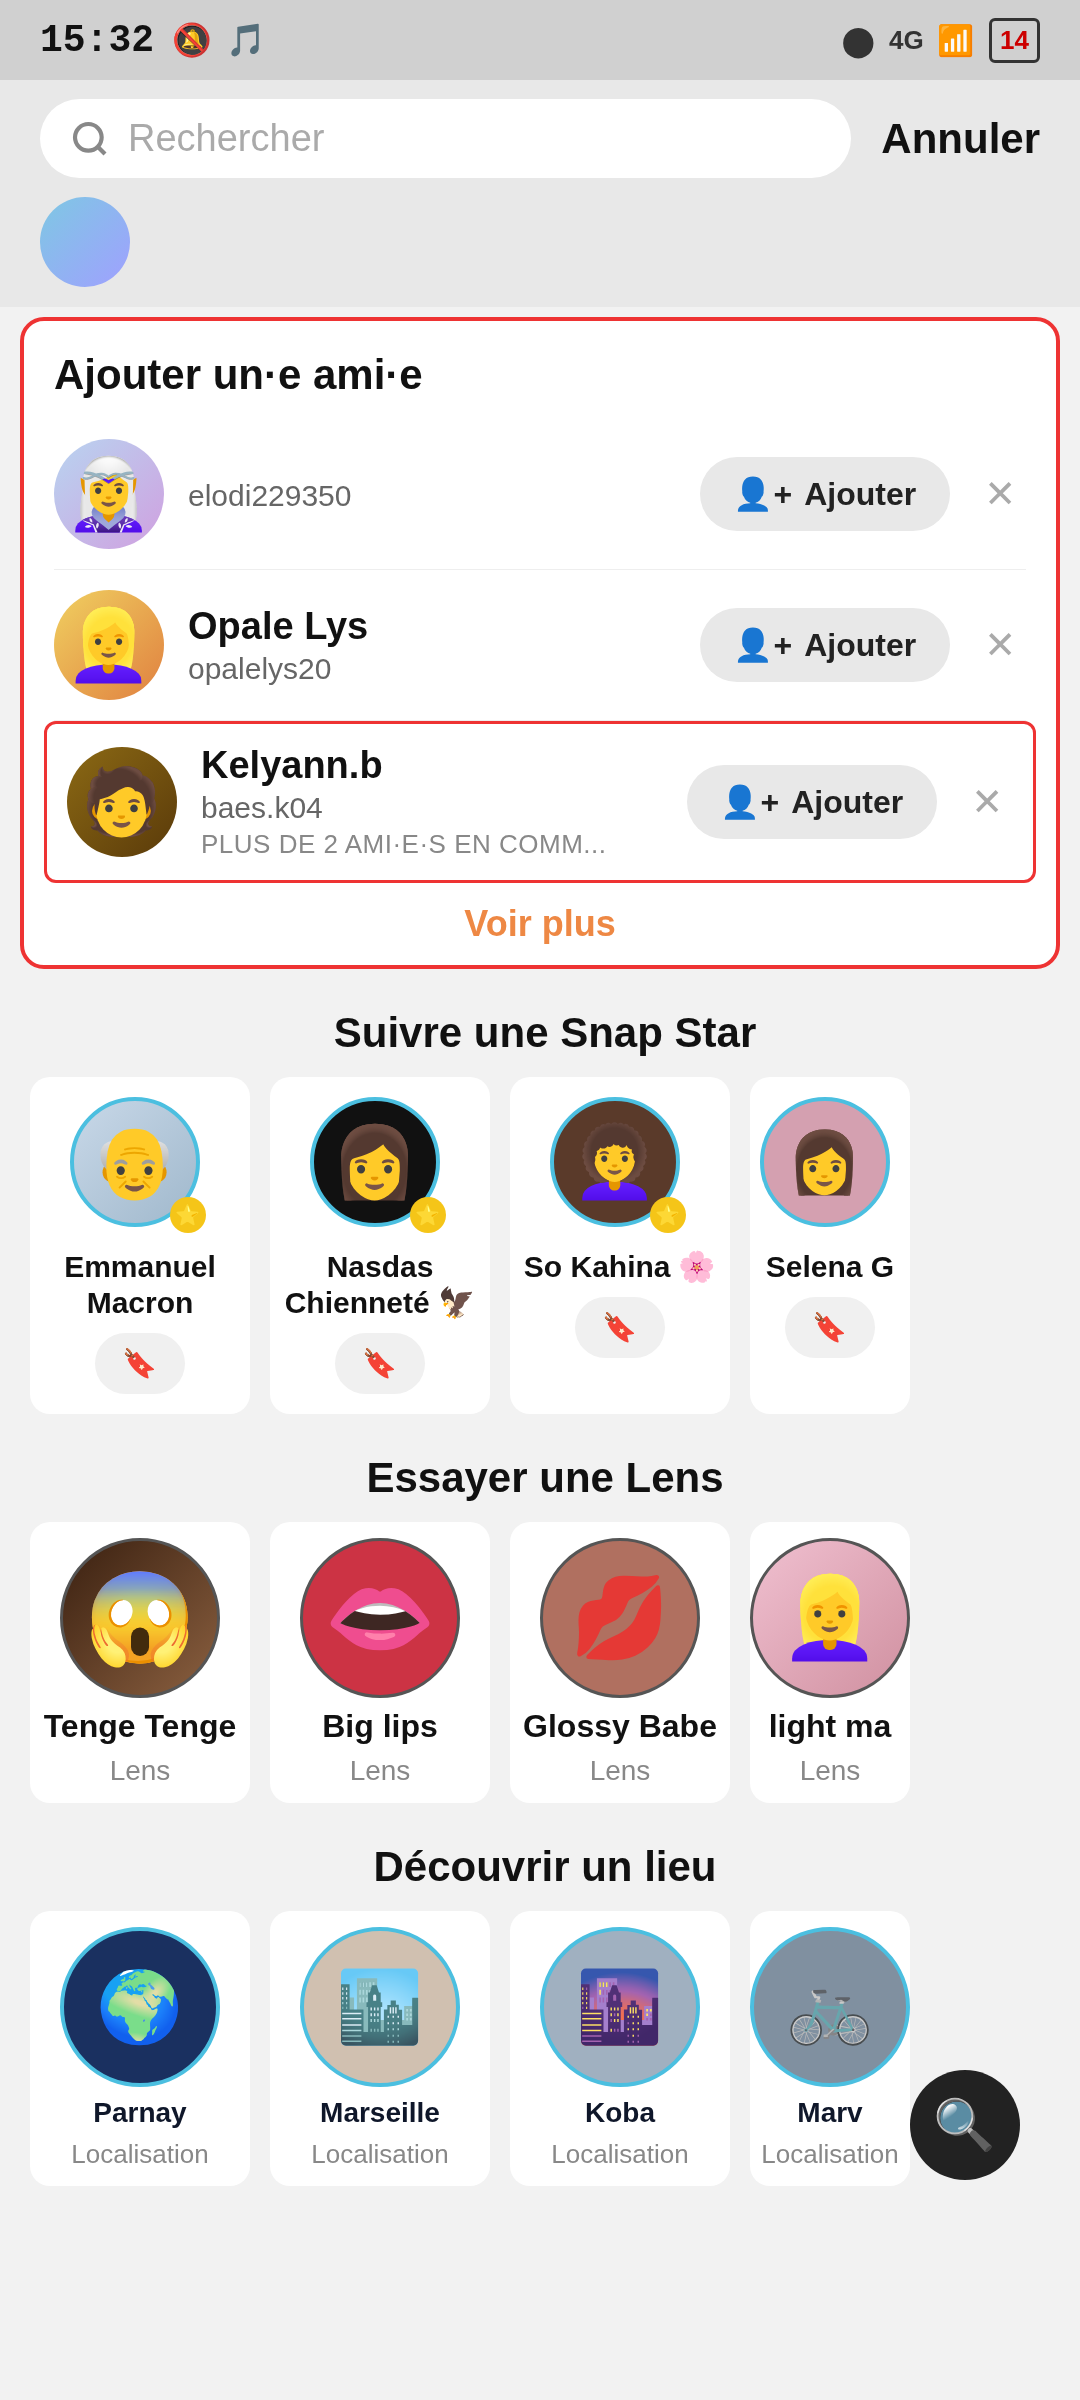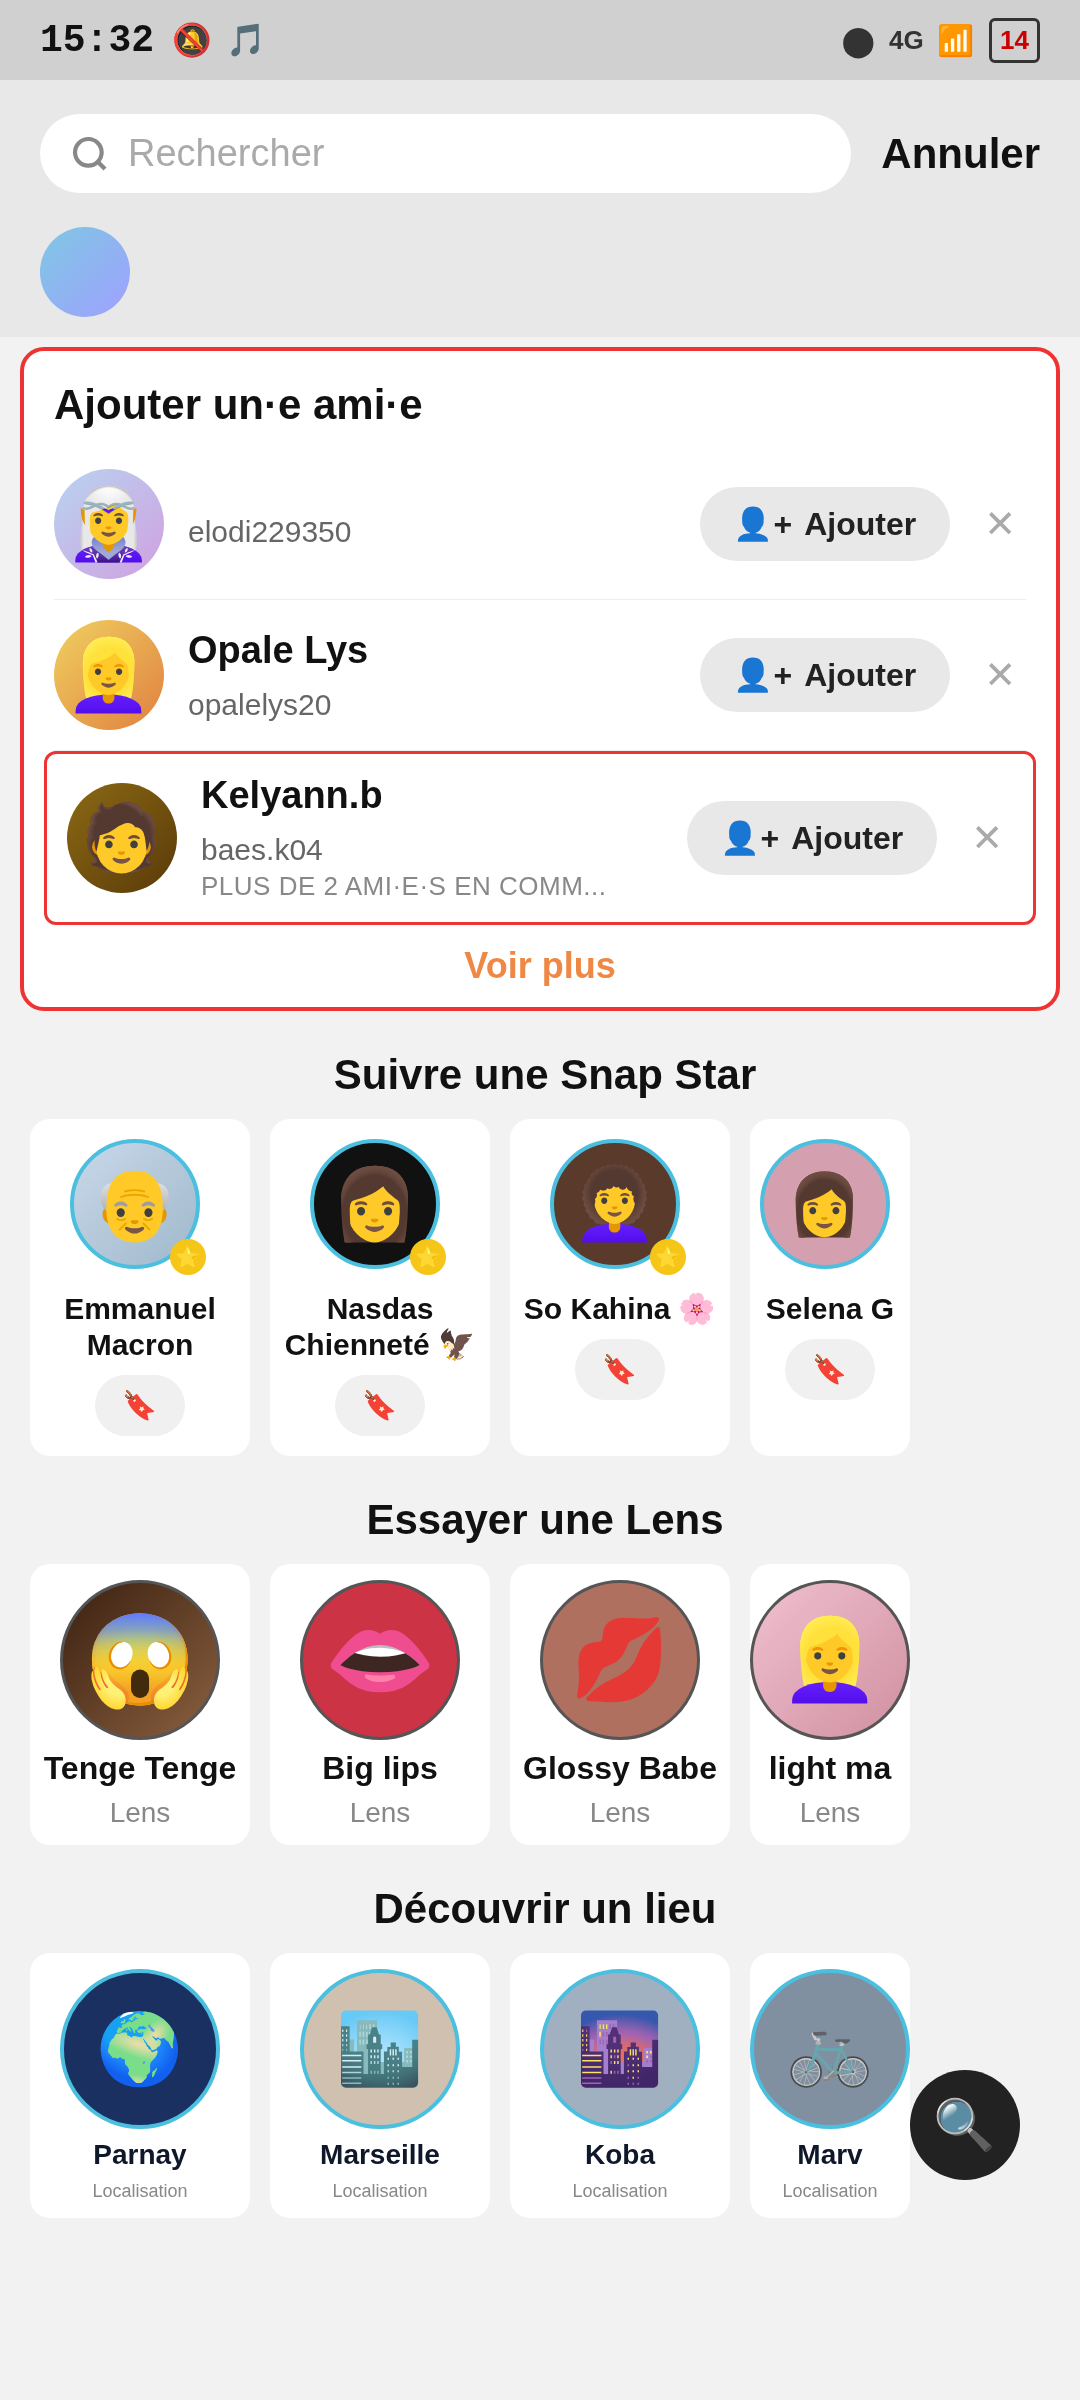--- a/index.html
+++ b/index.html
@@ -53,21 +53,21 @@
       font-size: 26px;
       font-weight: 700;
       color: #c00;
       display: flex;
       align-items: center;
     }
 
     
     .search-bar {
       background: #e8e8e8;
-      padding: 34px 40px;
+      padding: 19px 40px;
       display: flex;
       align-items: center;
       gap: 30px;
     }
     .search-input-wrapper {
       flex: 1;
       background: #fff;
       border-radius: 60px;
       display: flex;
       align-items: center;
@@ -145,21 +145,21 @@
       flex: 1;
     }
     .friend-name {
       font-size: 38px;
       font-weight: 600;
       color: #111;
     }
     .friend-username {
       font-size: 30px;
       color: #666;
-      margin-top: 16px;
+      margin-top: 4px;
     }
     .friend-mutual {
       font-size: 26px;
       color: #888;
       text-transform: uppercase;
       margin-top: 4px;
       letter-spacing: 0.5px;
     }
     .add-btn {
       background: #e8e8e8;
@@ -341,21 +341,21 @@
       justify-content: center;
       border: 4px solid #4bbfe0;
     }
     .place-name {
       font-size: 28px;
       font-weight: 700;
       color: #0f172a;
       text-align: center;
     }
     .place-label {
-      font-size: 18px;
+      font-size: 26px;
       color: #888;
     }
 
     
     .fab {
       position: fixed;
       bottom: 220px;
       right: 60px;
       width: 110px;
       height: 110px;

